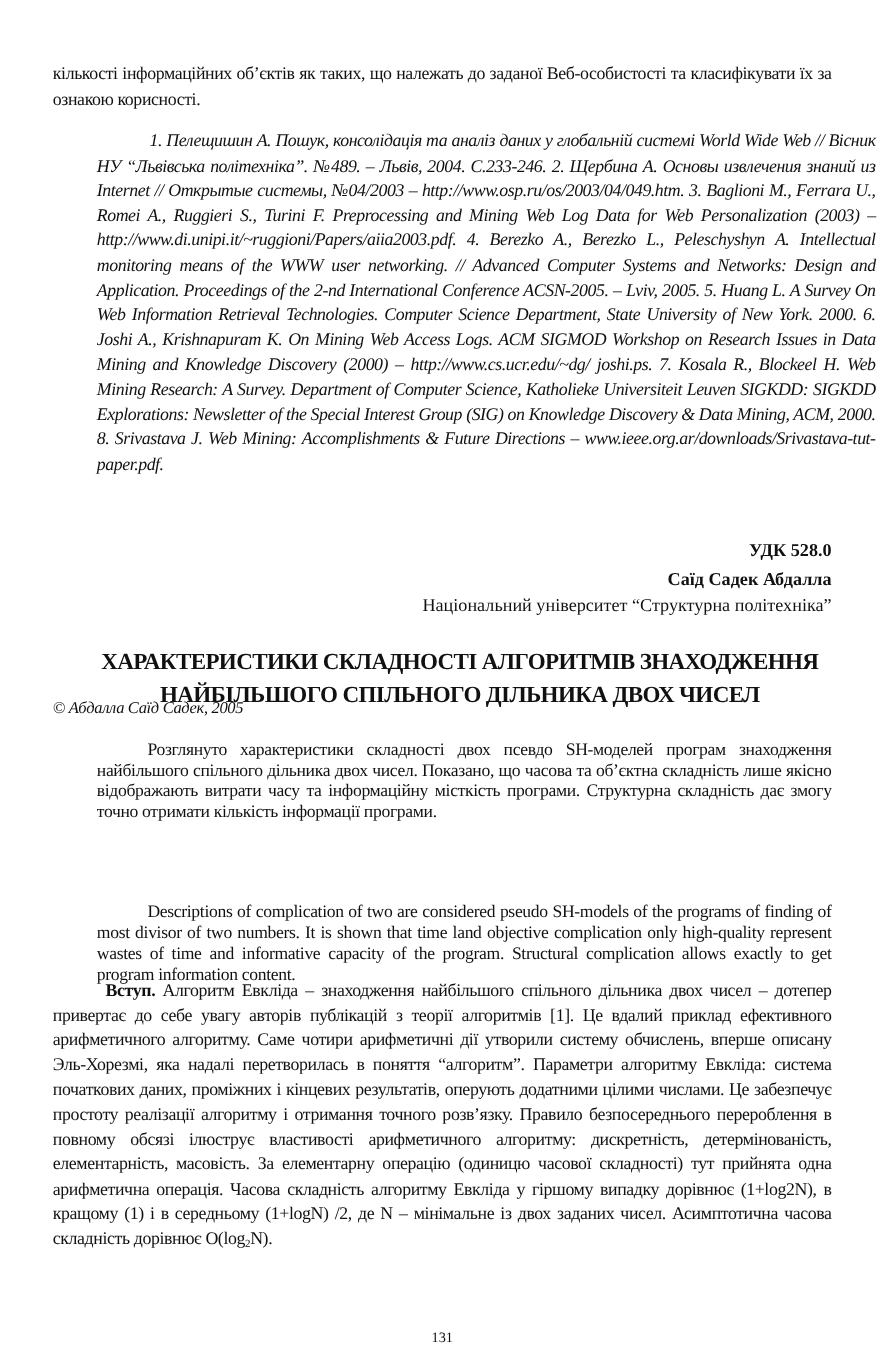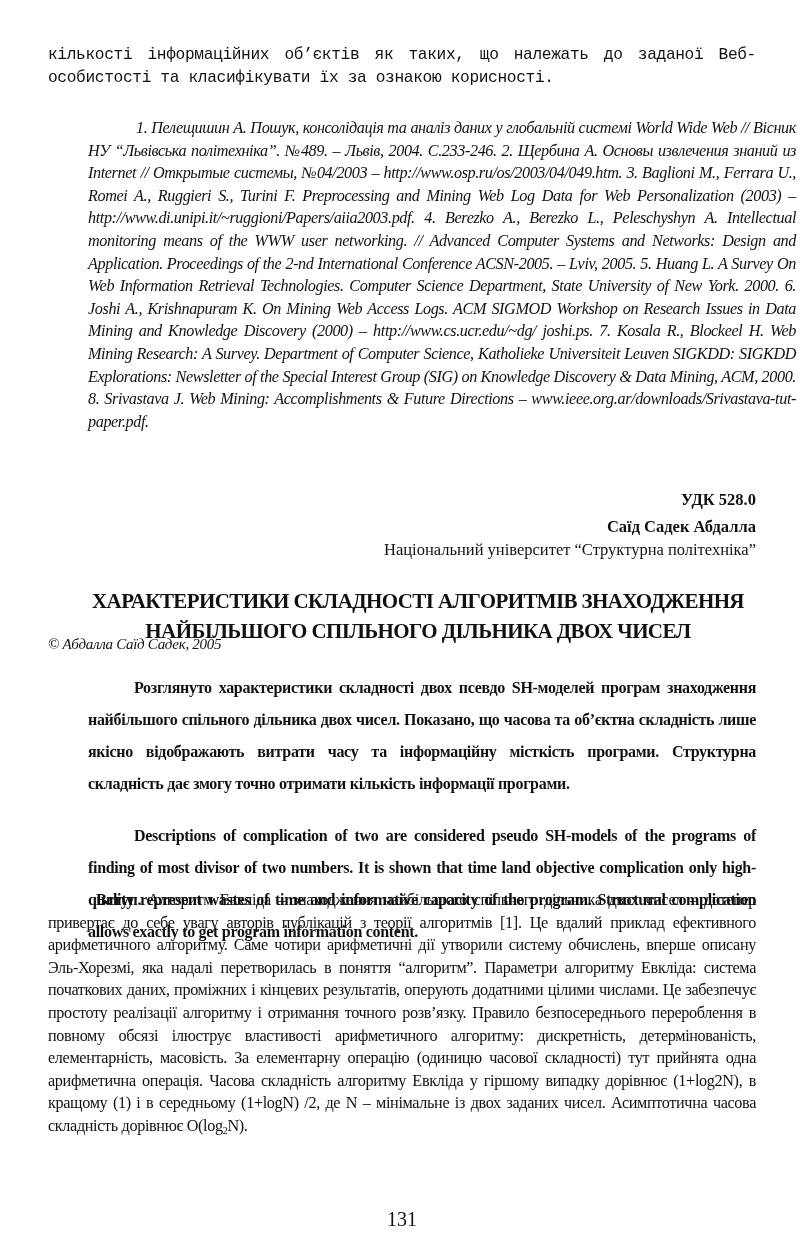--- a/index.html
+++ b/index.html
@@ -8,21 +8,21 @@
     font-family: "Liberation Serif", "DejaVu Serif", serif;
     color: #111111;
   }
   .page { position: absolute; left: 48px; top: 44px; width: 708px; }
   p { margin: 0; }
   .body-text {
     font-size: 16.2px; line-height: 22.6px; text-align: justify;
     font-stretch: condensed; letter-spacing: -0.35px;
   }
   .indent { text-indent: 48px; }
-  .intro { position: absolute; top: 0; left: 0; width: 708px; font-family: Liberation Mono, monospace; }
+  .intro { position: absolute; top: 12px; left: 0; width: 708px; }
   .refs {
     position: absolute; top: 73px; left: 0; width: 708px;
     font-style: italic; font-size: 16.2px; line-height: 22.6px;
     text-align: justify; text-indent: 48px; letter-spacing: -0.4px; margin-left: 40px;
   }
   .udk {
     position: absolute; top: 446px; right: 0;
     font-weight: bold; font-size: 16.5px;
   }
   .author {
@@ -37,31 +37,31 @@
     position: absolute; top: 526px; left: 0; width: 708px;
     text-align: center; font-weight: bold; font-size: 21px;
     line-height: 30px; letter-spacing: -0.6px;
   }
   .copyright {
     position: absolute; top: 592px; left: 0;
     font-style: italic; font-size: 15px; letter-spacing: -0.3px;
   }
   .abstract {
     position: absolute; left: 40px; width: 668px;
-    font-weight: bold; font-size: 16px; line-height: 32px;
+    font-weight: normal; font-size: 16px; line-height: 19px;
     text-align: justify; letter-spacing: -0.3px;
   }
   .abstract.ua { top: 628px; text-indent: 46px; }
   .abstract.en { top: 776px; text-indent: 46px; }
   .intro-sec { position: absolute; top: 845px; left: 0; width: 708px; }
   .intro-sec .lead { font-weight: bold; }
   sub { font-size: 10px; vertical-align: -3px; line-height: 0; }
   .pagenum {
     position: absolute; top: 1164px; left: 0; width: 708px;
-    text-align: center; font-size: 20px;
+    text-align: center; font-size: 13px;
   }
 </style>
 </head>
 <body>
 
 <div class="page">
 
   <p class="body-text intro">кількості інформаційних об’єктів як таких, що належать до заданої Веб-особистості та класифікувати їх за ознакою корисності.</p>
 
   <p class="refs">1. Пелещишин А. Пошук, консолідація та аналіз даних у глобальній системі World Wide Web // Вісник НУ “Львівська політехніка”. №489. – Львів, 2004. С.233-246. 2. Щербина А. Основы извлечения знаний из Internet // Открытые системы, №04/2003 – http://www.osp.ru/os/2003/04/049.htm. 3. Baglioni M., Ferrara U., Romei A., Ruggieri S., Turini F. Preprocessing and Mining Web Log Data for Web Personalization (2003) – http://www.di.unipi.it/~ruggioni/Papers/aiia2003.pdf. 4. Berezko A., Berezko L., Peleschyshyn A. Intellectual monitoring means of the WWW user networking. // Advanced Computer Systems and Networks: Design and Application. Proceedings of the 2-nd International Conference ACSN-2005. – Lviv, 2005. 5. Huang L. A Survey On Web Information Retrieval Technologies. Computer Science Department, State University of New York. 2000. 6. Joshi A., Krishnapuram K. On Mining Web Access Logs. ACM SIGMOD Workshop on Research Issues in Data Mining and Knowledge Discovery (2000) – http://www.cs.ucr.edu/~dg/ joshi.ps. 7. Kosala R., Blockeel H. Web Mining Research: A Survey. Department of Computer Science, Katholieke Universiteit Leuven SIGKDD: SIGKDD Explorations: Newsletter of the Special Interest Group (SIG) on Knowledge Discovery &amp; Data Mining, ACM, 2000. 8. Srivastava J. Web Mining: Accomplishments &amp; Future Directions – www.ieee.org.ar/downloads/Srivastava-tut-paper.pdf.</p>

